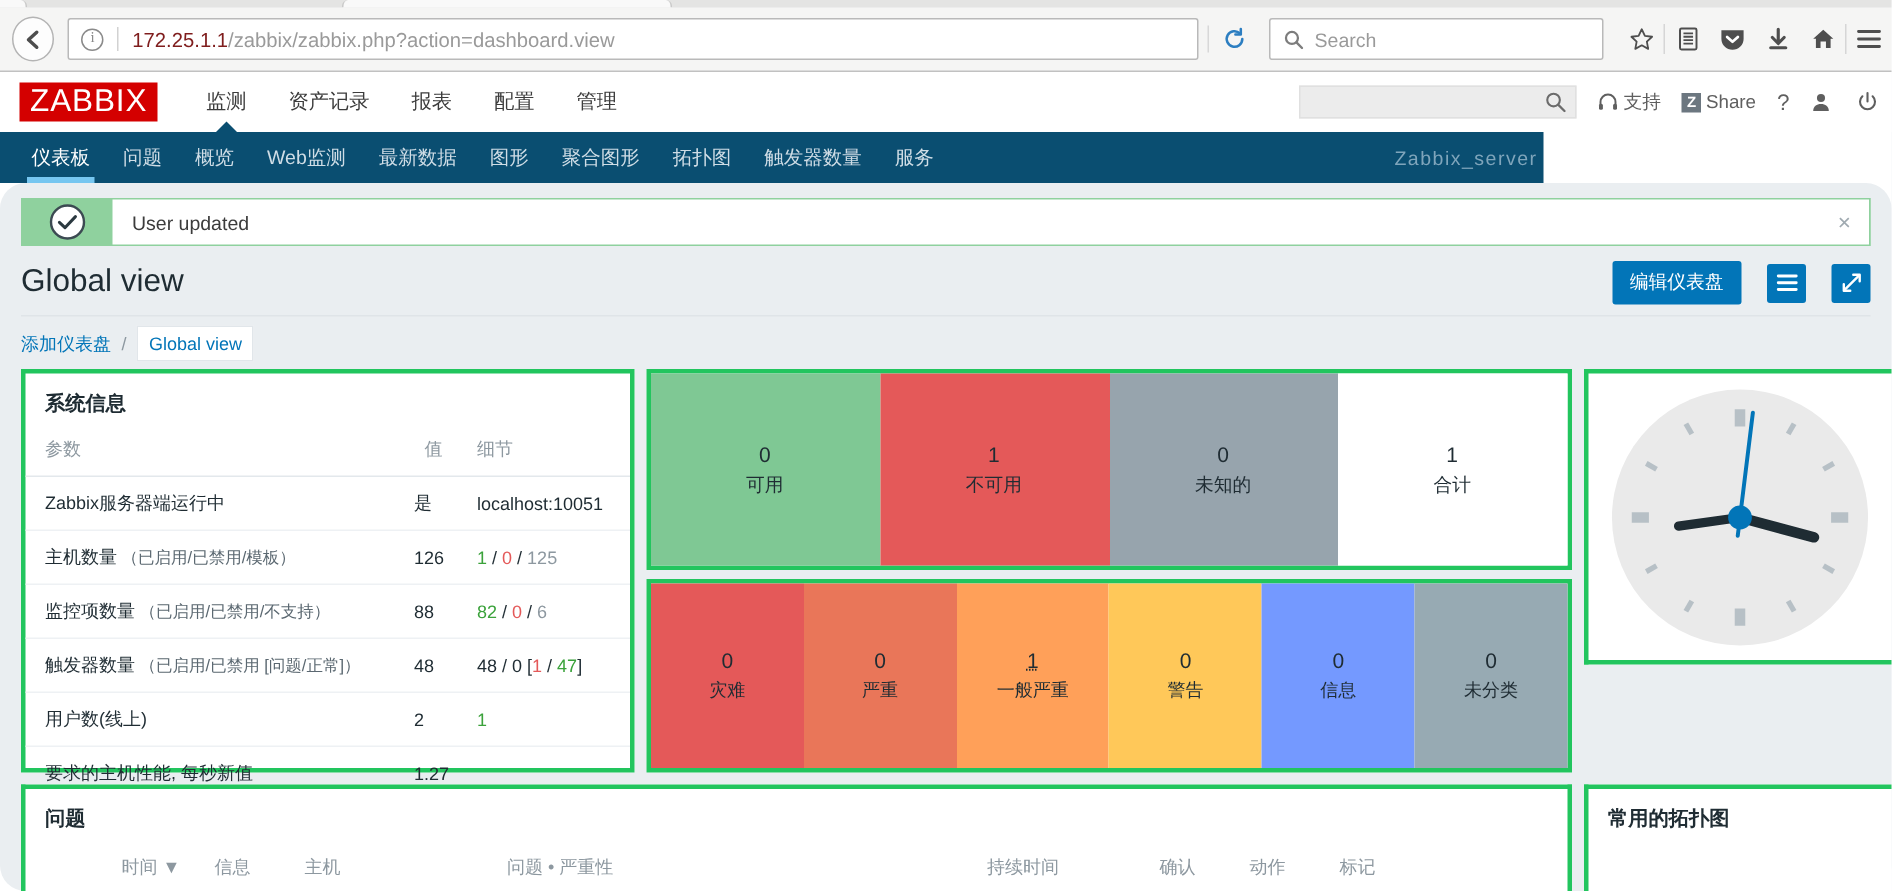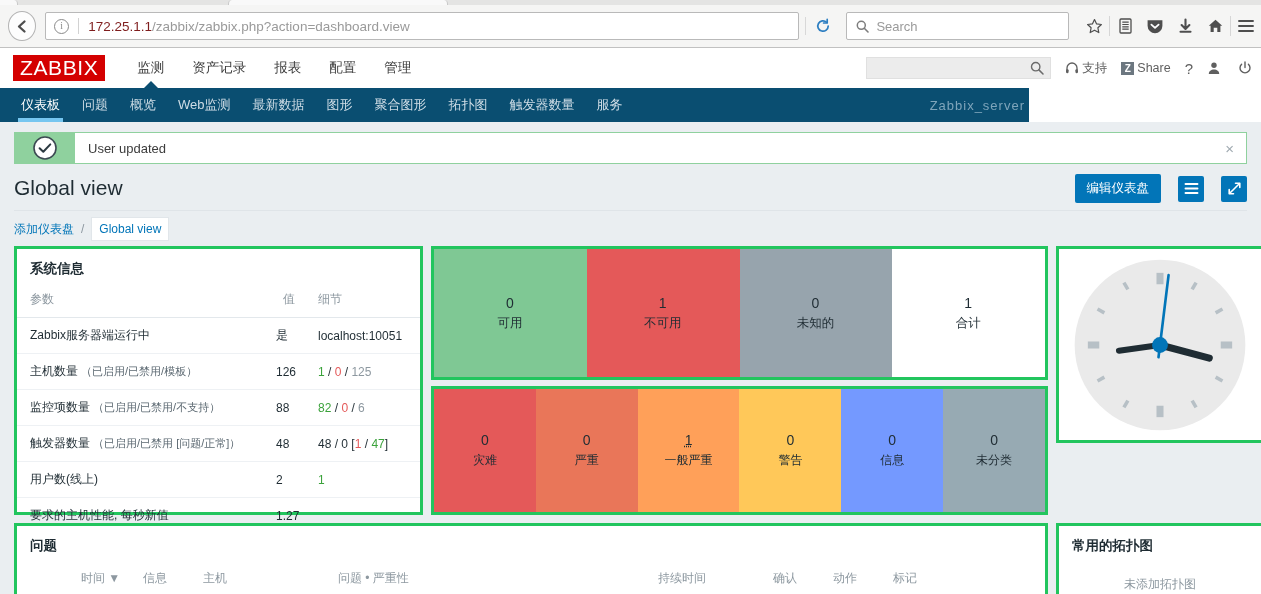--- a/index.html
+++ b/index.html
@@ -179,20 +179,21 @@
     color: #7fa5bb; font-size: 13px;
     letter-spacing: 1px;
     padding-right: 4px;
   }
 
   
   .page {
     position: absolute; top: 122px; left: 0;
     width: 1261px; height: 472px;
     background: #eaeef1;
+    border-radius: 17px;
   }
 
   .msg-bar {
     position: absolute; top: 10px; left: 14px;
     width: 1233px; height: 32px;
     background: #8fd19e;
     border: 1px solid #8fd19e;
     display: flex; align-items: stretch;
   }
   .msg-icon {
@@ -632,16 +633,15 @@
           <th style="width:60px;">动作</th>
           <th>标记</th>
         </tr>
       </thead>
 
     </table>
   </div>
 
   <div class="widget" id="w-maps">
     <div class="widget-head">常用的拓扑图</div>
-    <div class="maps-empty">未添加拓扑图</div>
   </div>
 
 </div>
 
 </body></html>

